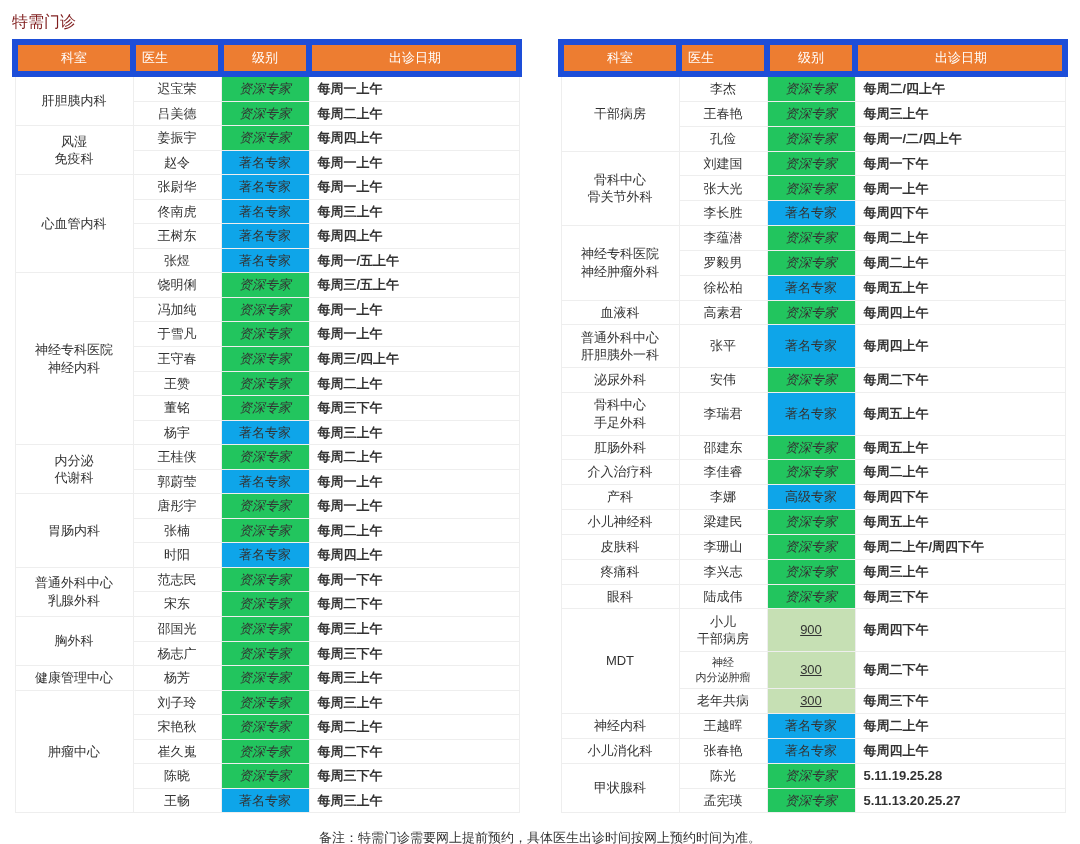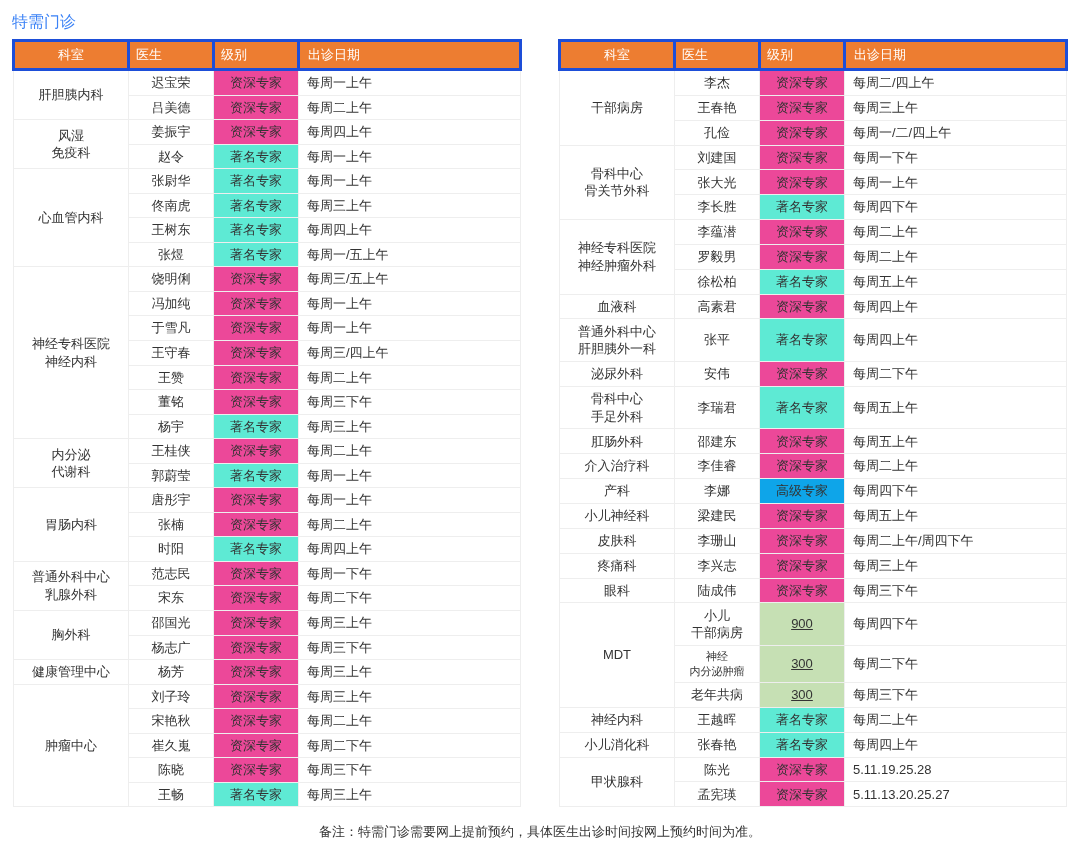--- a/index.html
+++ b/index.html
@@ -6,52 +6,52 @@
     font-family: "Microsoft YaHei", "PingFang SC", sans-serif;
     font-size: 13px;
     color: #333;
     margin: 0;
     padding: 12px;
     background: #fff;
   }
   .title {
     font-size: 16px;
     margin-bottom: 6px;
-    color: #3b82f6;
+    color: #7f1d1d;
   }
   .tables {
     display: flex;
     gap: 36px;
   }
   table {
     border-collapse: collapse;
     width: 510px;
   }
   th {
     background: #ed7d31;
     color: #fff;
     font-weight: normal;
     padding: 4px 6px;
-    border: 3px solid #1d4ed8;
+    border: 6px solid #1d4ed8;
     text-align: left;
   }
   th.dept { width: 100px; text-align: center;}
   th.doctor { width: 70px; text-align: left;}
-  th.level { width: 70px; text-align: left; margin-left: 20px;}
-  th.date { text-align: left; padding-left: 8px;}
+  th.level { width: 70px; text-align: center; margin-left: 20px;}
+  th.date { text-align: center; padding-left: 8px;}
   td {
     border: 1px solid #eee;
     padding: 3px 6px;
     text-align: center;
     white-space: pre-line;
     line-height: 1.35;
   }
-  td.date { text-align: left; padding-left: 8px;}
-  td.level-senior { background: #ec4899; } 
-  td.level-famous { background: #5eead4; } 
+  td.date { text-align: left; padding-left: 8px; font-weight: bold;}
+  td.level-senior { background: #22c55e; font-style: italic; } 
+  td.level-famous { background: #0ea5e9; } 
   td.level-advanced { background: #0ea5e9; } 
   td.level-num { background: #c6e0b4; text-decoration: underline; } 
   .note {
     text-align: center;
     margin-top: 16px;
     font-size: 13px;
     color: #333;
   }
 </style>
 </head>

